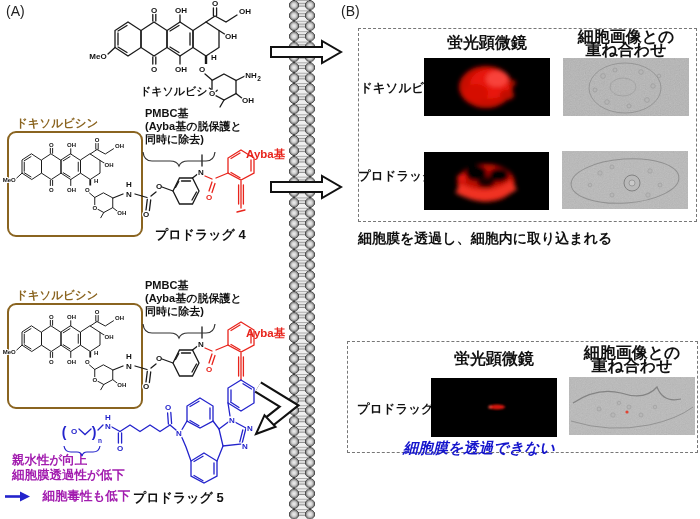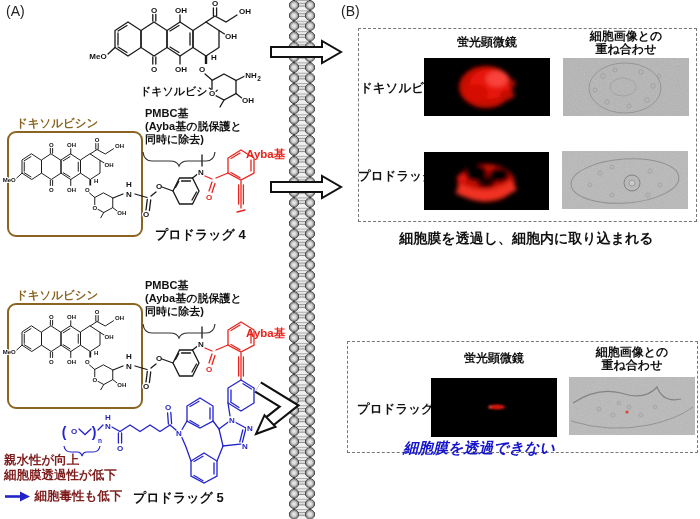--- a/index.html
+++ b/index.html
@@ -5,21 +5,21 @@
   html,body{margin:0;padding:0;background:#fff;}
   #fig{position:relative;width:700px;height:519px;background:#fff;overflow:hidden;
        font-family:"Liberation Sans",sans-serif;color:#111;}
   .abs{position:absolute;}
   .tag{font-size:14px;color:#222;}
   .jp{white-space:nowrap;}
   .bold{font-weight:bold;}
   .semi{font-weight:600;}
   .brown{color:#8a6420;}
   .red{color:#e8241c;}
-  .blue{color:#7f1d1d;}
+  .blue{color:#a21caf;margin-left:8px;}
   .small{font-size:11px;line-height:13px;font-weight:600;}
   .lbl11{font-size:11.5px;}
   .lbl13{font-size:13px;}
   .membrane{left:286px;top:0;width:32px;height:519px;z-index:1;
     background-color:#fff;
     background-image:
       radial-gradient(5.2px circle at 8px 5.2px,#f2f2f2 0%,#cfcfcf 45%,#8b8b8b 75%,#3a3a3a 92%,rgba(0,0,0,0) 100%),
       radial-gradient(5.2px circle at 24px 5.2px,#f2f2f2 0%,#cfcfcf 45%,#8b8b8b 75%,#3a3a3a 92%,rgba(0,0,0,0) 100%),
       repeating-linear-gradient(180deg,#a8a8a8 0 1px,#e9e9e9 1px 2.6px,#9a9a9a 2.6px 3.6px,#dedede 3.6px 5.2px,#8d8d8d 5.2px 6.2px,#efefef 6.2px 10.4px);
     background-size:32px 10.4px,32px 10.4px,12px 10.4px;
@@ -33,23 +33,23 @@
   svg text.ba{fill:#2323cc;}
   svg text.subn{font-size:6.5px;}
   svg text.paren{font-size:14px;font-weight:bold;}
   svg .bond{stroke:#1a1a1a;stroke-width:1.3;fill:none;stroke-linecap:round;}
   svg .rbond{stroke:#e8241c;}
   svg .bbond{stroke:#2323cc;}
   svg .wedge{stroke:#1a1a1a;stroke-width:2.4;}
   svg .boxr{stroke:#8a6420;stroke-width:2;fill:none;}
   svg .brace{stroke:#333;stroke-width:1.2;fill:none;}
   svg .bbrace{stroke:#2323cc;stroke-width:1.2;fill:none;}
-  .hdr{font-size:12px;font-weight:bold;text-align:center;line-height:13px;}
+  .hdr{font-size:16px;font-weight:bold;text-align:center;line-height:13px;}
   .rowlbl{font-size:12.5px;white-space:nowrap;}
-  .cap1{font-size:14px;font-weight:600;text-align:center;}
+  .cap1{font-size:14px;font-weight:600;}
   .cap2{font-size:15px;font-weight:bold;font-style:italic;color:#1515cc;}
   .arrowsvg{pointer-events:none;}
 </style>
 </head>
 <body>
 
 <div id="fig">
 
   <svg width="0" height="0" style="position:absolute" aria-hidden="true">
     <defs>

